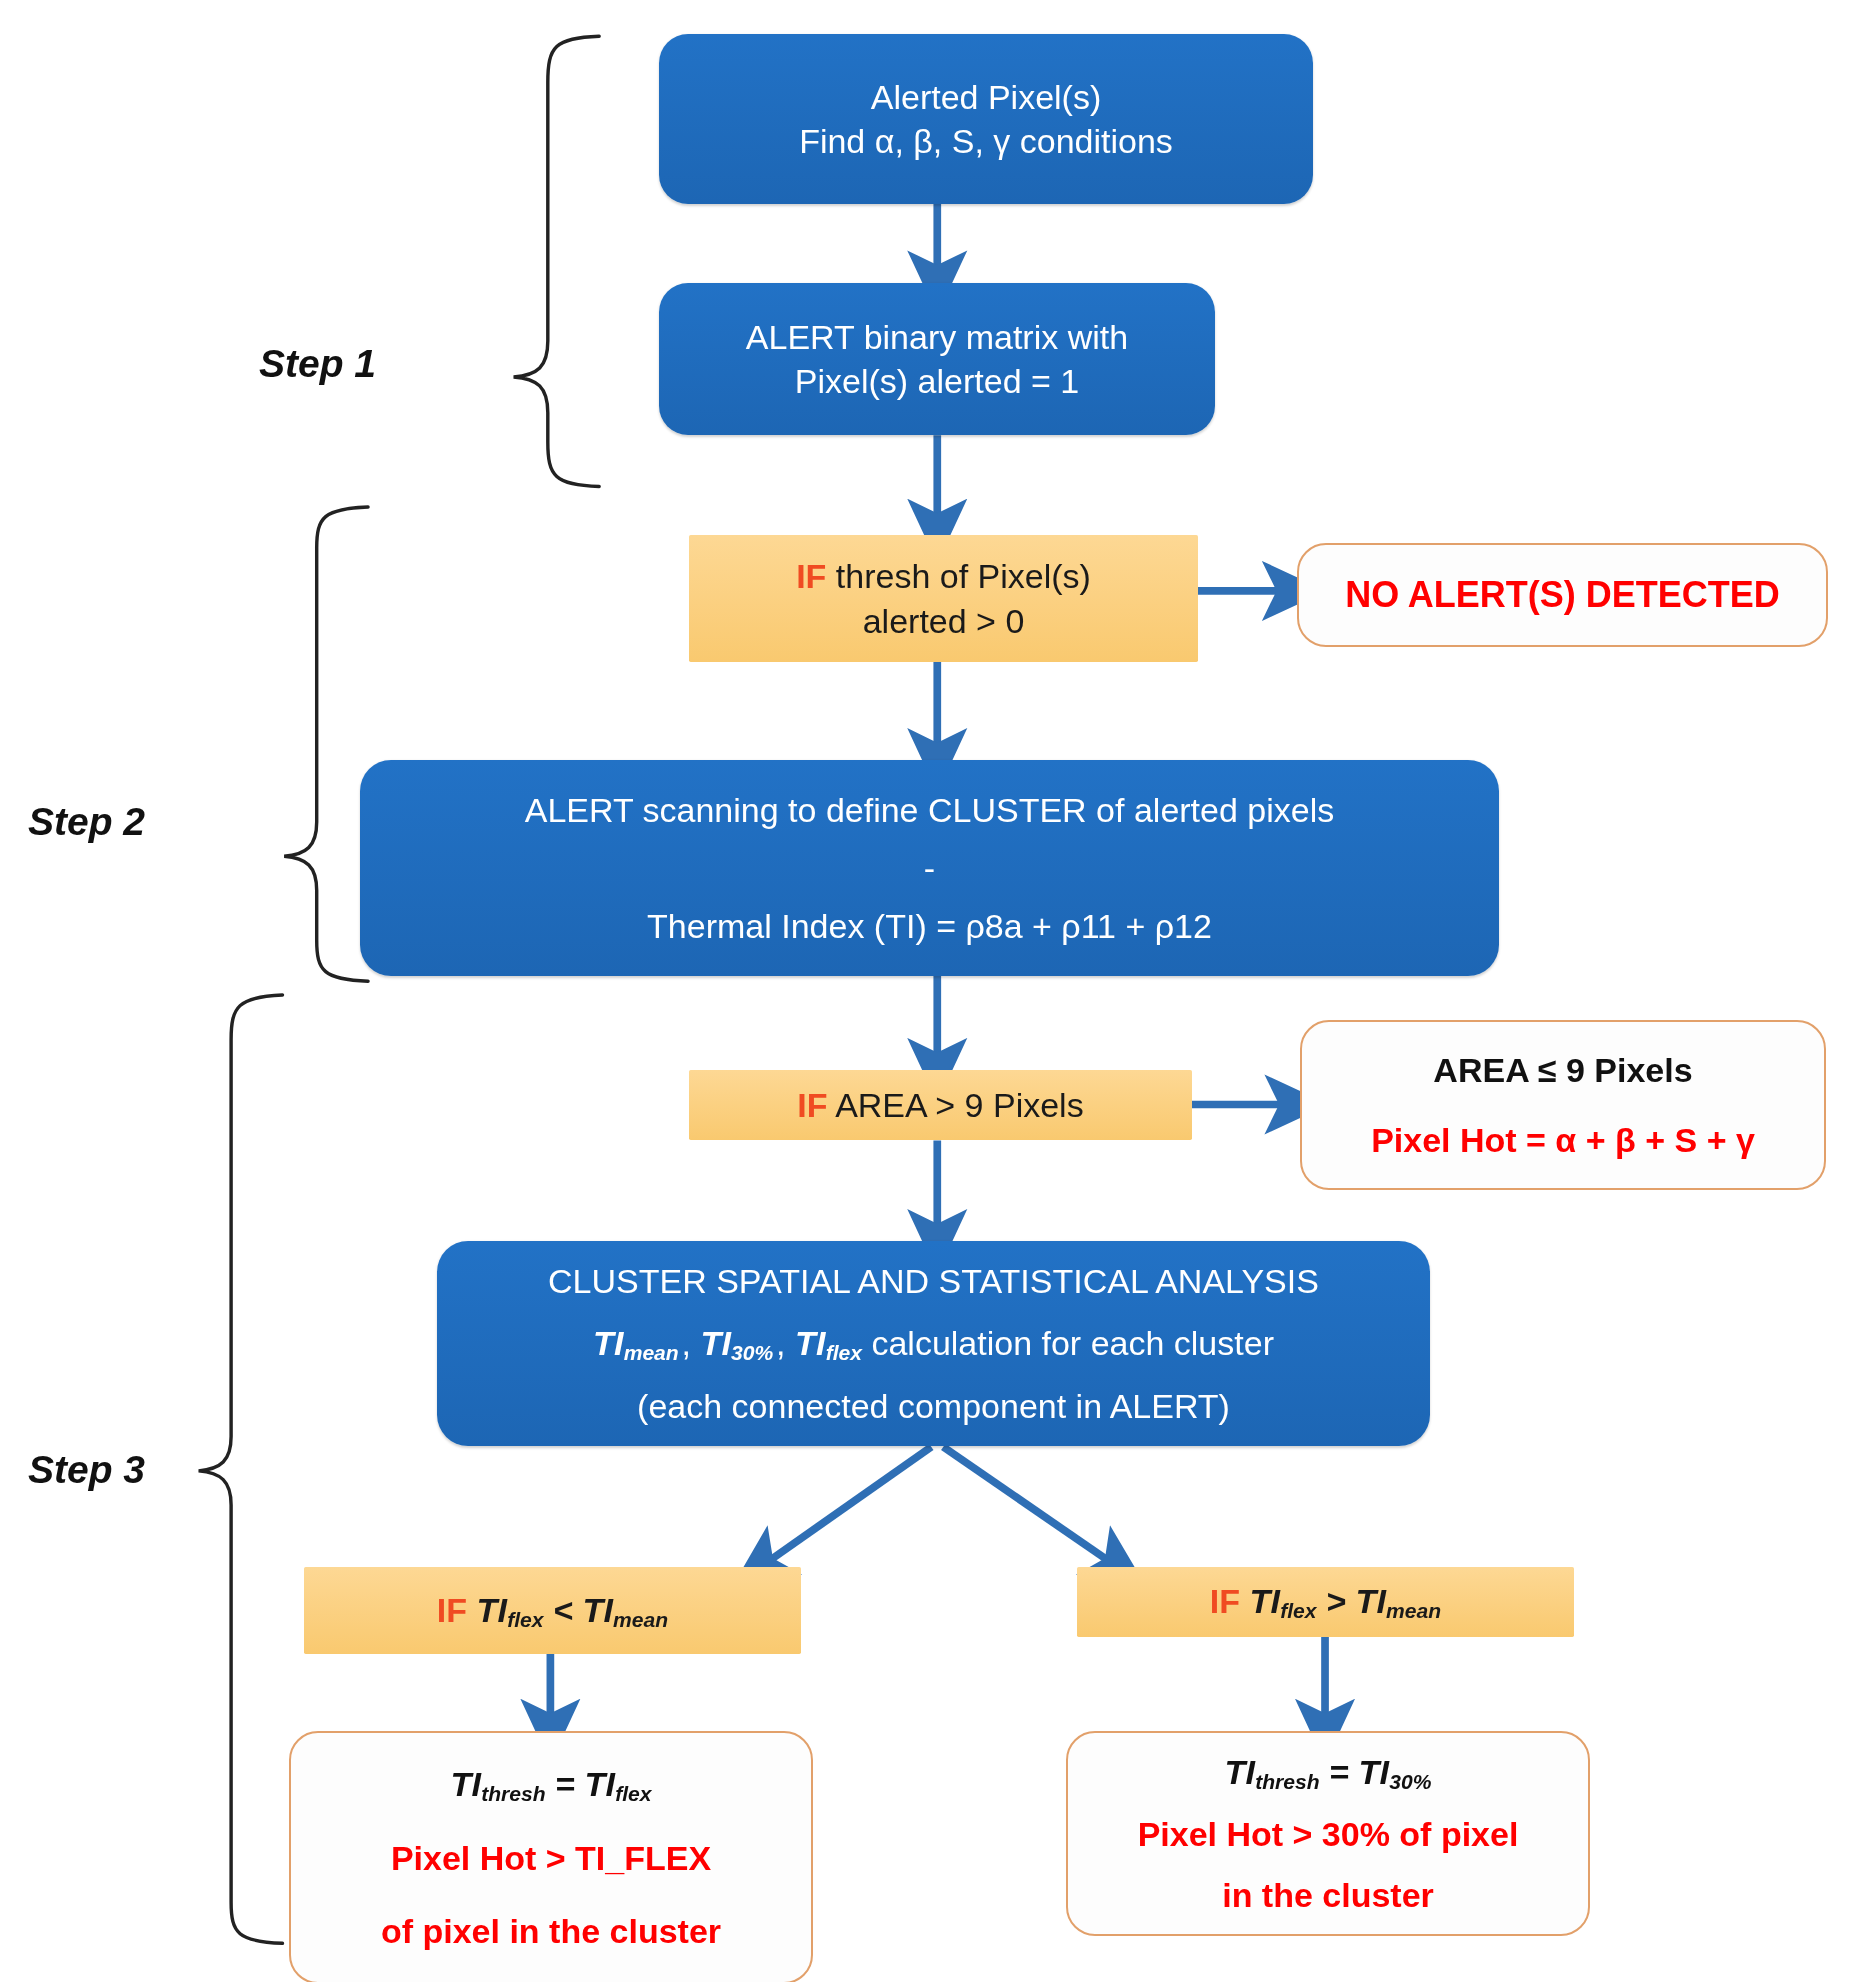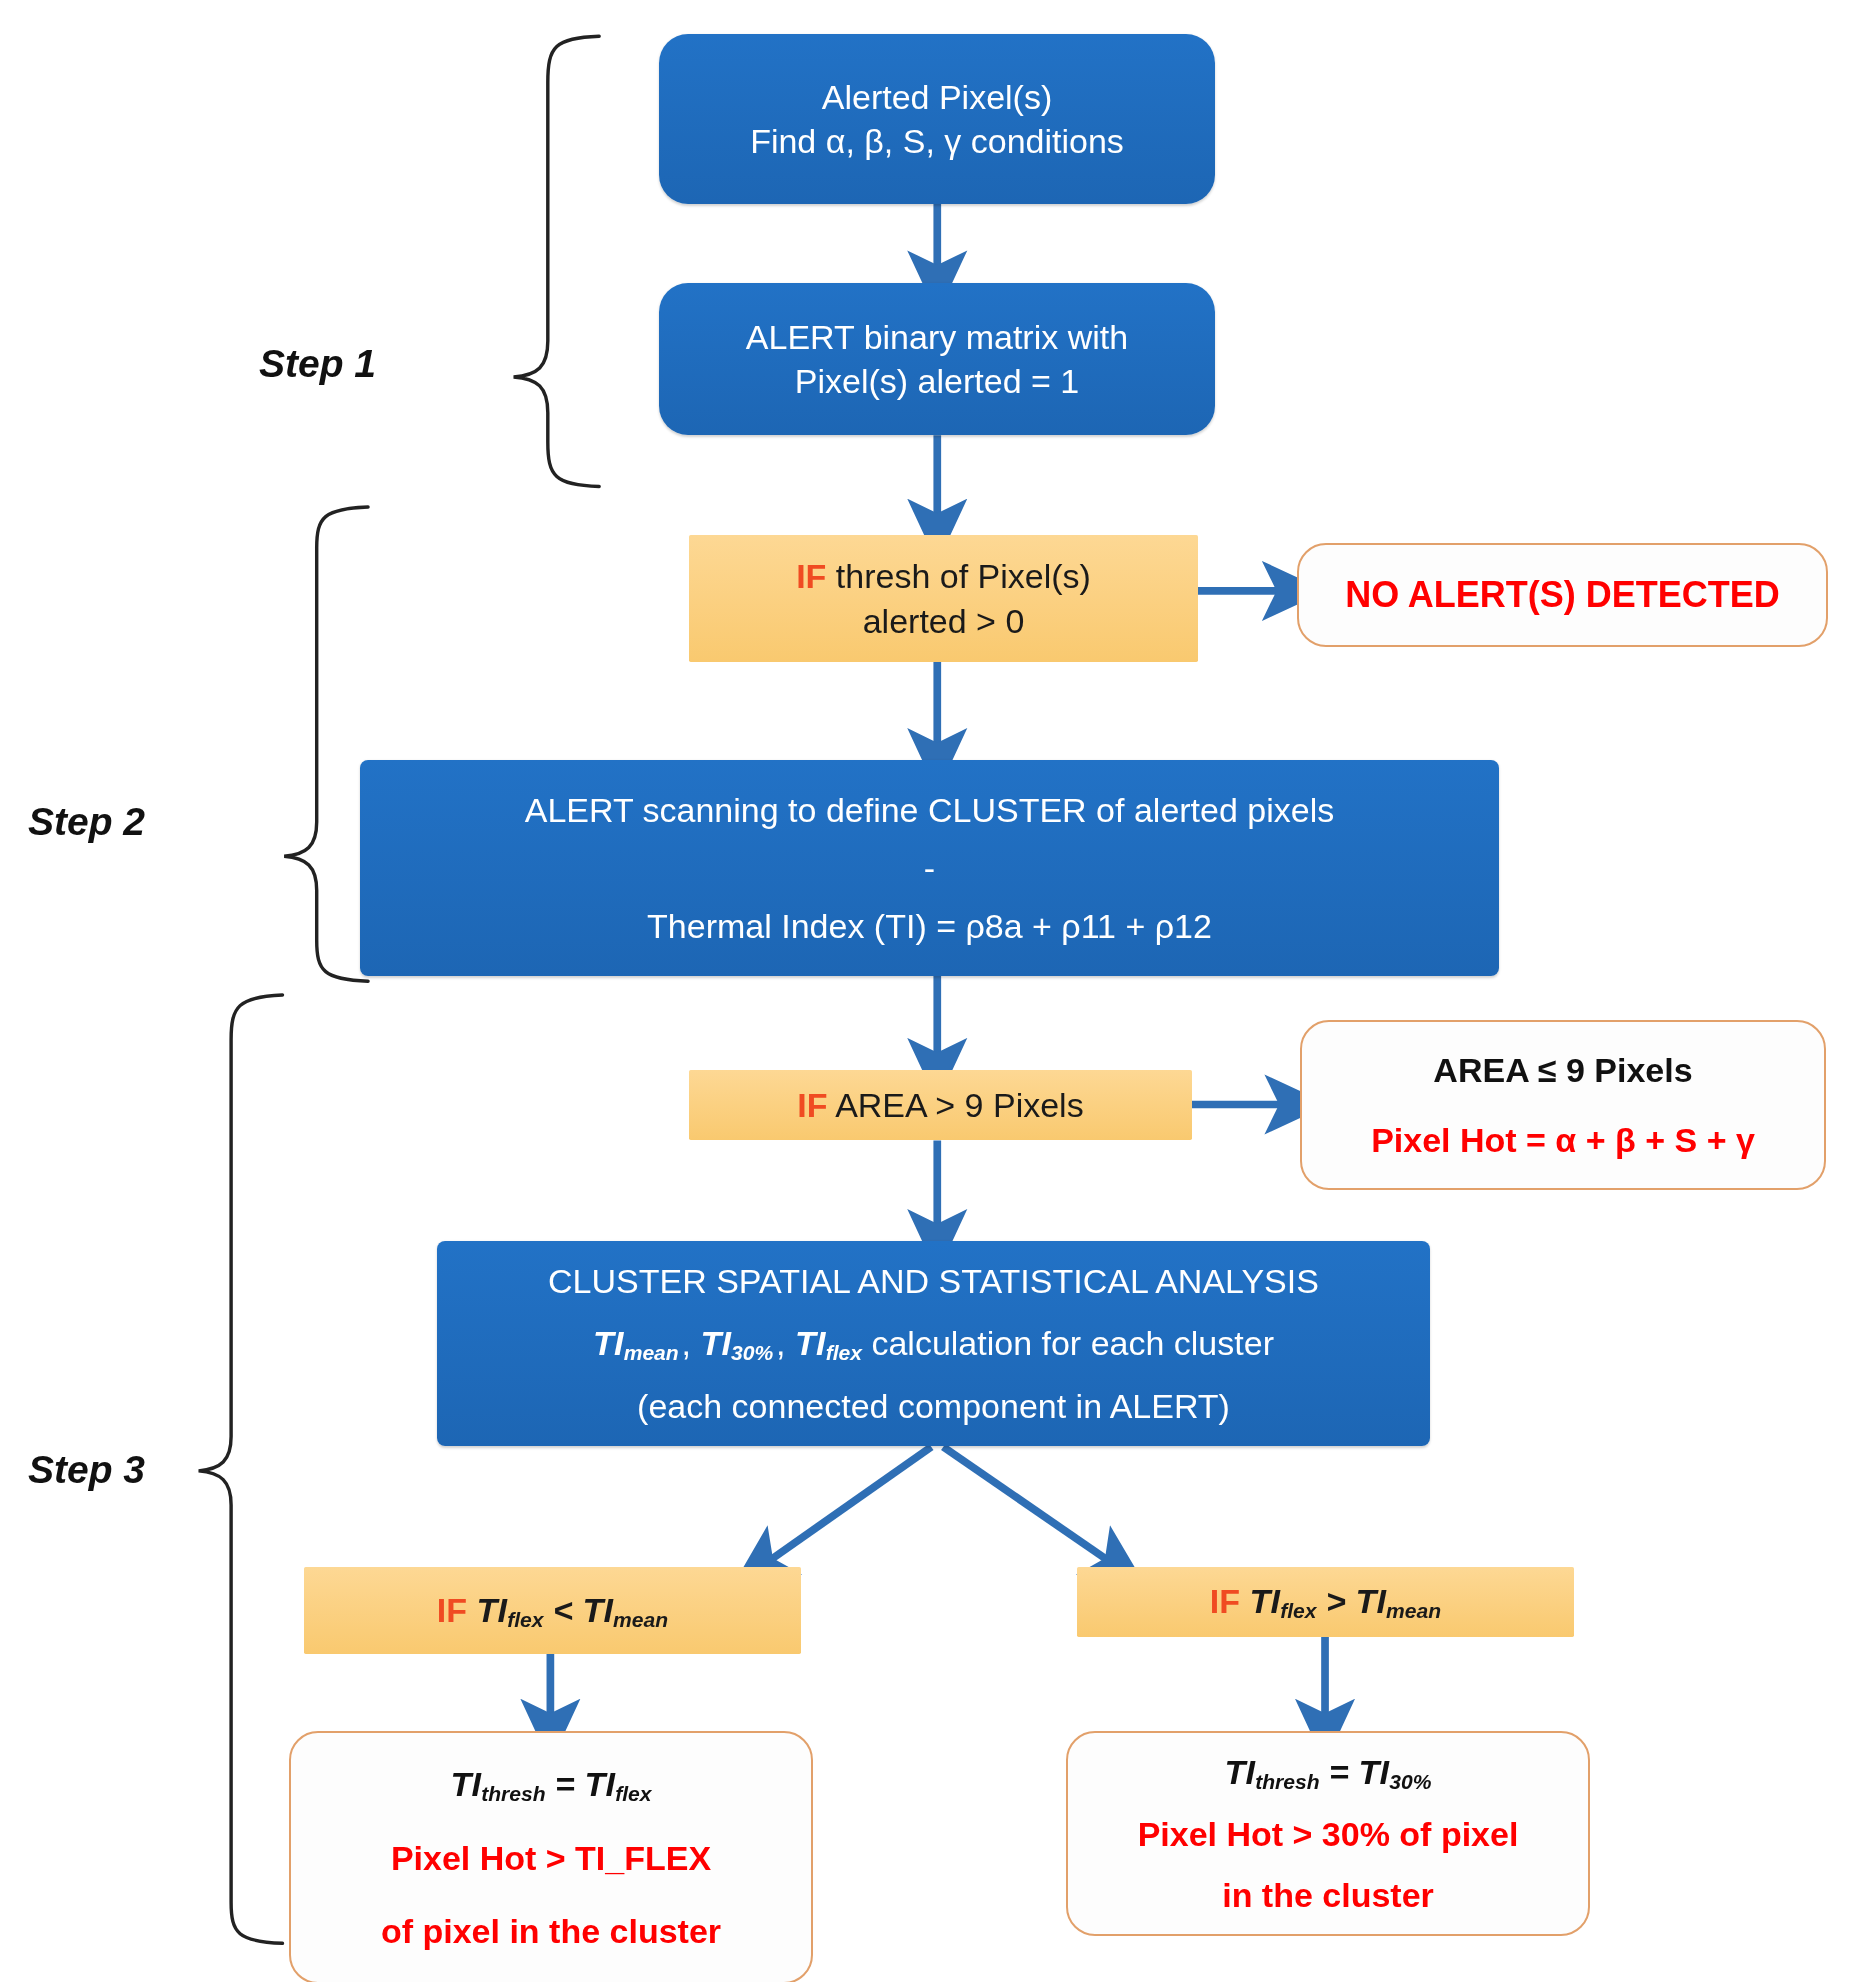--- a/index.html
+++ b/index.html
@@ -17,21 +17,21 @@
 
   .blue{
     background:#1f6cc0;
     background:linear-gradient(180deg,#2272c6 0%,#1d66b4 100%);
     color:#ffffff;
     border-radius:29px;
     font-size:34px;
     line-height:1.30;
     box-shadow:0 1.7px 2.6px rgba(0,0,0,.18);
   }
-  .blue.big{border-radius:8px;}
+  .blue.big{border-radius:31px;}
 
   .yellow{
     background:#fbd181;
     background:linear-gradient(180deg,#fdd894 0%,#f9c96f 100%);
     color:#1a1a1a;
     font-size:34px;
     line-height:1.30;
     border-radius:1.7px;
   }
 
@@ -109,21 +109,21 @@
 
       <path d="M 330 1162 C 278 1164 270 1176 270 1214 L 270 1678 C 270 1706 258 1716 232 1718
                C 258 1720 270 1730 270 1758 L 270 2222 C 270 2258 278 2268 330 2270"></path>
     </g>
   </svg>
 
   <div class="step-label" style="left:259px;top:342px;">Step 1</div>
   <div class="step-label" style="left:28px;top:800px;">Step 2</div>
   <div class="step-label" style="left:28px;top:1448px;">Step 3</div>
 
-  <div class="node blue" style="left:659px;top:34px;width:556px;height:170px;">
+  <div class="node blue" style="left:659px;top:34px;width:654px;height:170px;">
     <span class="ln">Alerted Pixel(s)</span>
     <span class="ln">Find α, β, S, γ conditions</span>
   </div>
 
   <div class="node blue" style="left:659px;top:283px;width:556px;height:152px;">
     <span class="ln">ALERT binary matrix with</span>
     <span class="ln">Pixel(s) alerted = 1</span>
   </div>
 
   <div class="node yellow" style="left:689px;top:535px;width:509px;height:127px;">

